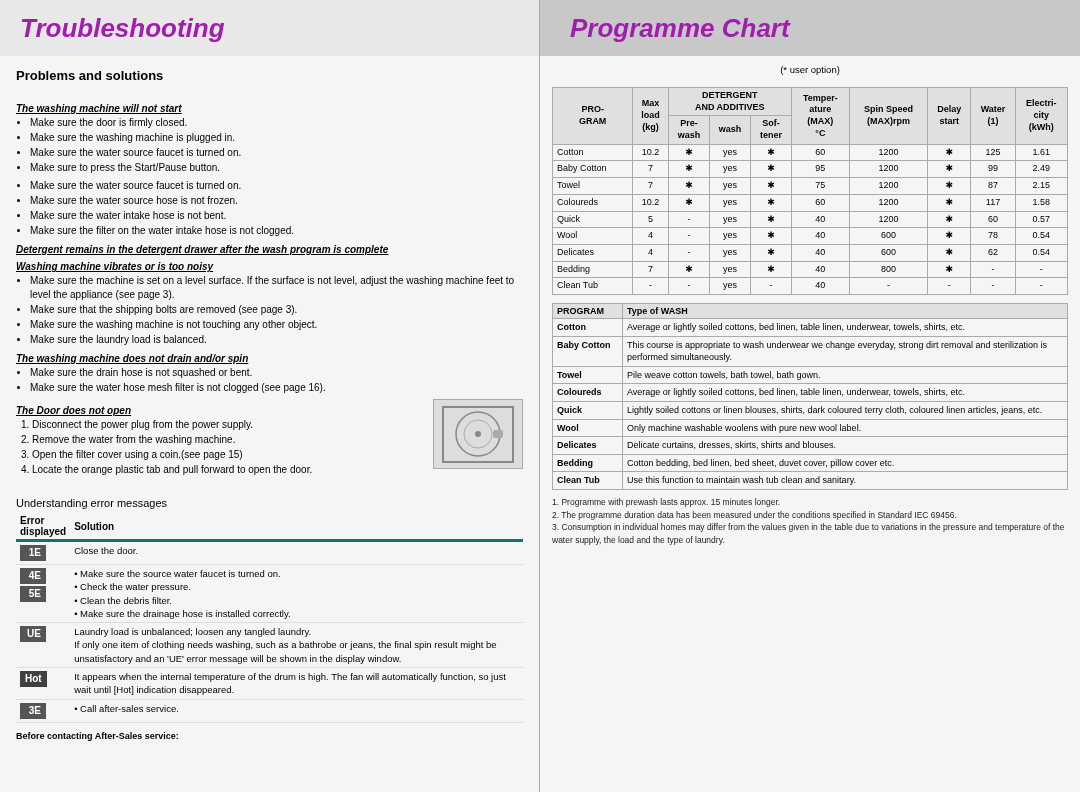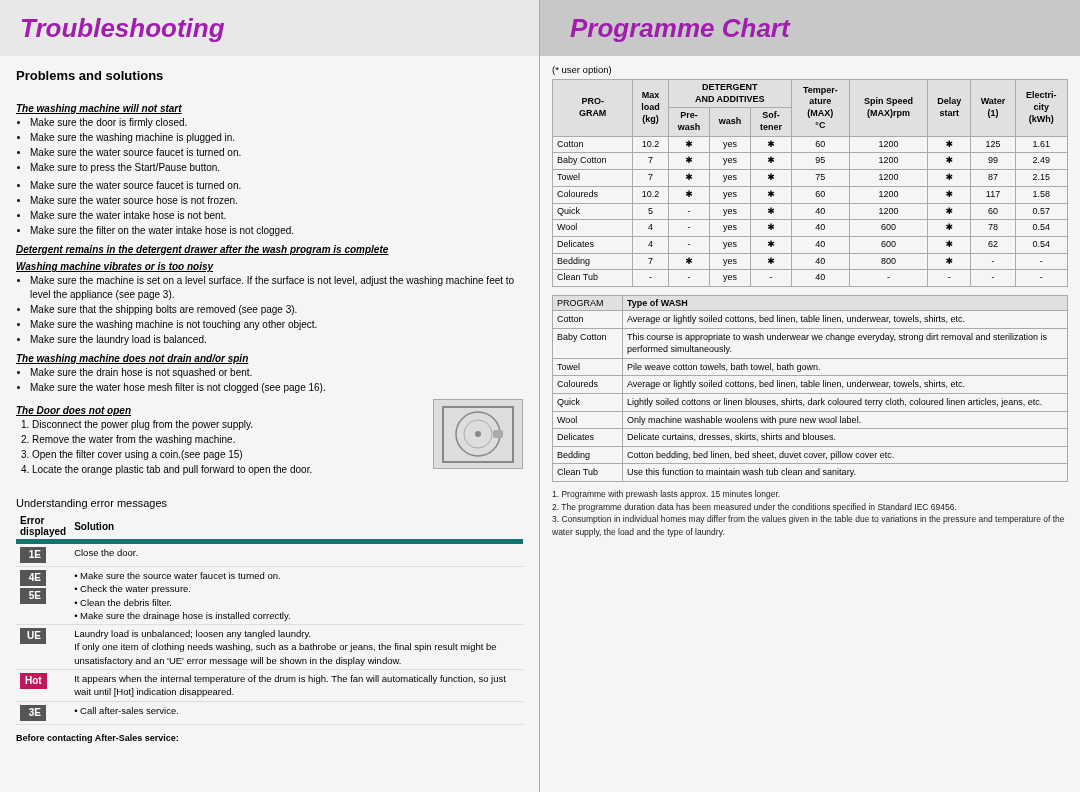--- a/index.html
+++ b/index.html
@@ -97,34 +97,34 @@
     .error-table {
       width: 100%;
       border-collapse: collapse;
       margin-bottom: 6px;
     }
     .error-table th {
       font-size: 10px;
       font-weight: bold;
       text-align: left;
       padding: 2px 4px;
-      border-bottom: 5px solid #0f766e;
+      border-bottom: 3px solid #0f766e;
     }
     .error-code {
       display: inline-block;
       background: #555;
       color: white;
       font-weight: bold;
       padding: 1px 5px;
       font-size: 10px;
       min-width: 26px;
       text-align: right;
       margin: 1px 0;
     }
-    .error-code.hot { background: #be185d; }
+    .error-code.hot { background: #404040; }
     .error-row td {
       vertical-align: top;
       padding: 2px 4px;
       font-size: 9.5px;
       line-height: 1.4;
       border-bottom: 1px solid #ddd;
     }
     .error-code-cell {
       width: 40px;
     }
@@ -143,23 +143,23 @@
     }
     .before-contact {
       font-size: 9px;
       margin-top: 8px;
     }
     .before-contact .bold-title {
       font-weight: bold;
     }
     
     .user-option-note {
-      text-align: left;
+      text-align: center;
       font-size: 9.5px;
-      margin-bottom: 4px;
+      margin-bottom: 12px;
     }
     .programme-table {
       width: 100%;
       border-collapse: collapse;
       font-size: 9px;
       margin-bottom: 8px;
     }
     .programme-table th, .programme-table td {
       border: 1px solid #aaa;
       text-align: center;
@@ -192,21 +192,21 @@
       text-align: left;
     }
     .type-wash-table td {
       border: 1px solid #aaa;
       padding: 2px 4px;
       vertical-align: top;
       line-height: 1.4;
     }
     .type-wash-table .prog-col {
       width: 70px;
-      font-weight: normal;
+      font-weight: bold;
     }
     .notes {
       font-size: 8.5px;
       line-height: 1.5;
       color: #222;
     }
   </style>
 </head>
 <body>
 

